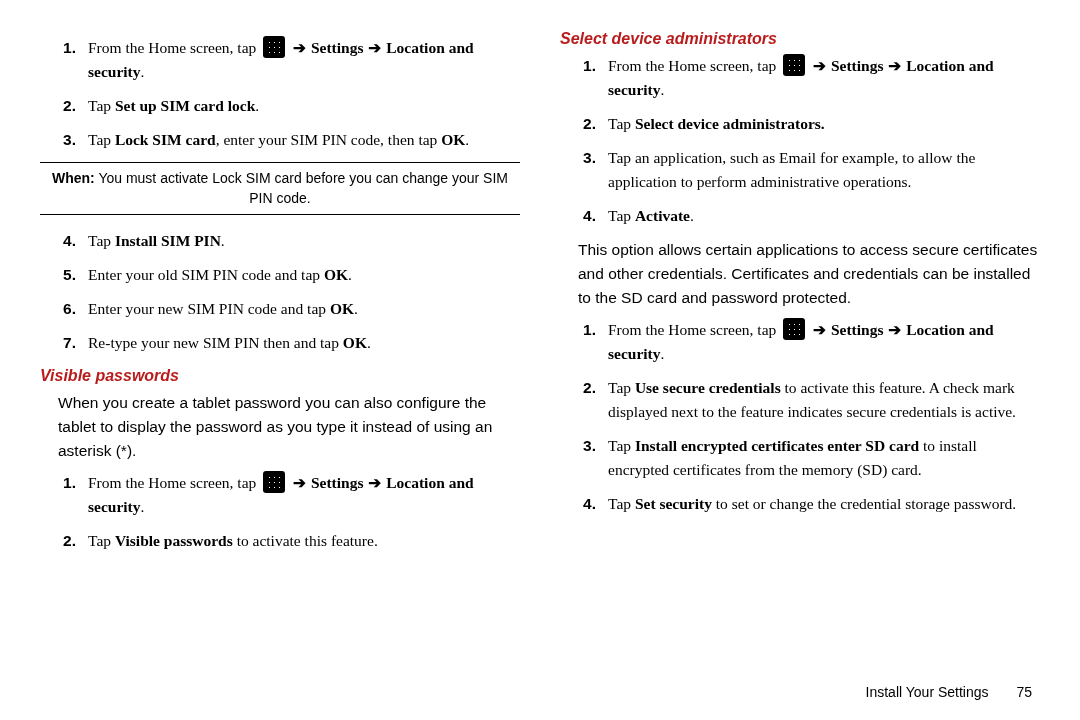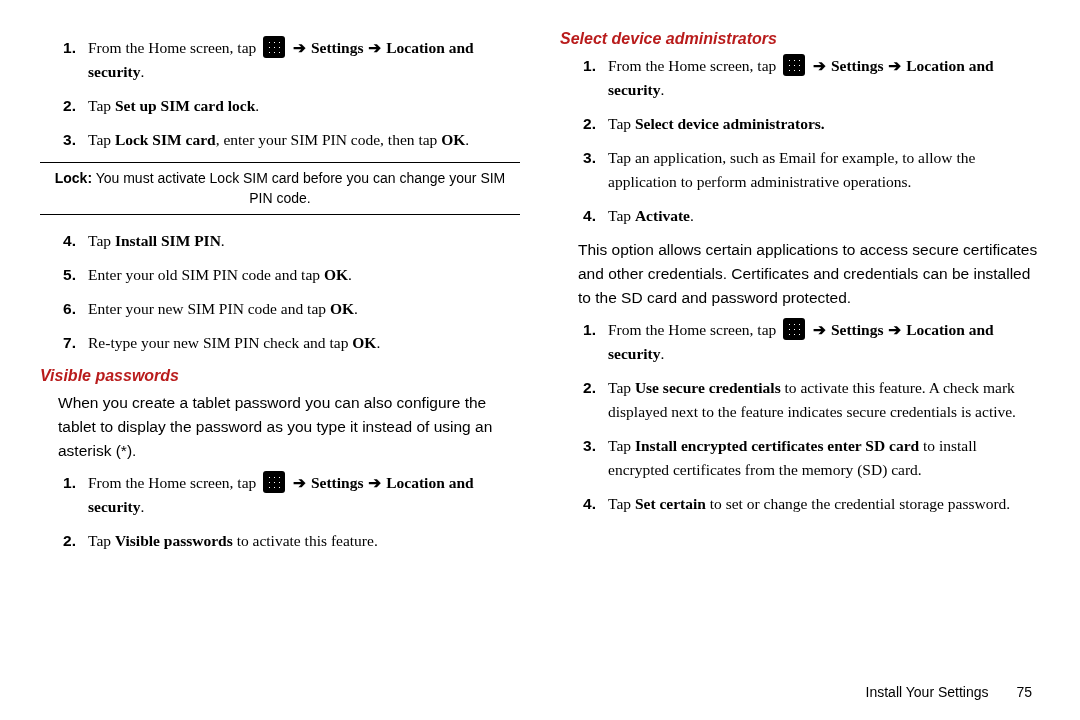--- a/index.html
+++ b/index.html
@@ -135,39 +135,39 @@
       </li>
       <li>
         <span class="num">3.</span>
         <span class="body">
           <span>Tap </span><span class="b">Lock SIM card</span><span>, enter your SIM PIN code, then tap </span><span class="b">OK</span><span>.</span>
         </span>
       </li>
     </ol>
 
     <div class="note-box">
-      <span class="note-label">Lock:</span><span> You must activate Lock SIM card before you can change your SIM PIN code.</span>
+      <span class="note-label">When:</span><span> You must activate Lock SIM card before you can change your SIM PIN code.</span>
     </div>
 
     <ol>
       <li>
         <span class="num">4.</span>
         <span class="body"><span>Tap </span><span class="b">Install SIM PIN</span><span>.</span></span>
       </li>
       <li>
         <span class="num">5.</span>
         <span class="body"><span>Enter your old SIM PIN code and tap </span><span class="b">OK</span><span>.</span></span>
       </li>
       <li>
         <span class="num">6.</span>
         <span class="body"><span>Enter your new SIM PIN code and tap </span><span class="b">OK</span><span>.</span></span>
       </li>
       <li>
         <span class="num">7.</span>
-        <span class="body"><span>Re-type your new SIM PIN check and tap </span><span class="b">OK</span><span>.</span></span>
+        <span class="body"><span>Re-type your new SIM PIN then and tap </span><span class="b">OK</span><span>.</span></span>
       </li>
     </ol>
 
     <div class="sub-heading">Visible passwords</div>
     <div class="para">When you create a tablet password you can also configure the tablet to display the password as you type it instead of using an asterisk (*).</div>
 
     <ol>
       <li>
         <span class="num">1.</span>
         <span class="body">
@@ -229,21 +229,21 @@
       <li>
         <span class="num">2.</span>
         <span class="body"><span>Tap </span><span class="b">Use secure credentials</span><span> to activate this feature. A check mark displayed next to the feature indicates secure credentials is active.</span></span>
       </li>
       <li>
         <span class="num">3.</span>
         <span class="body"><span>Tap </span><span class="b">Install encrypted certificates enter SD card</span><span> to install encrypted certificates from the memory (SD) card.</span></span>
       </li>
       <li>
         <span class="num">4.</span>
-        <span class="body"><span>Tap </span><span class="b">Set certain</span><span> to set or change the credential storage password.</span></span>
+        <span class="body"><span>Tap </span><span class="b">Set security</span><span> to set or change the credential storage password.</span></span>
       </li>
     </ol>
   </div>
 </div>
 
 <div class="footer">
   <span class="pfoot">Install Your Settings</span>
   <span>75</span>
 </div>
 

